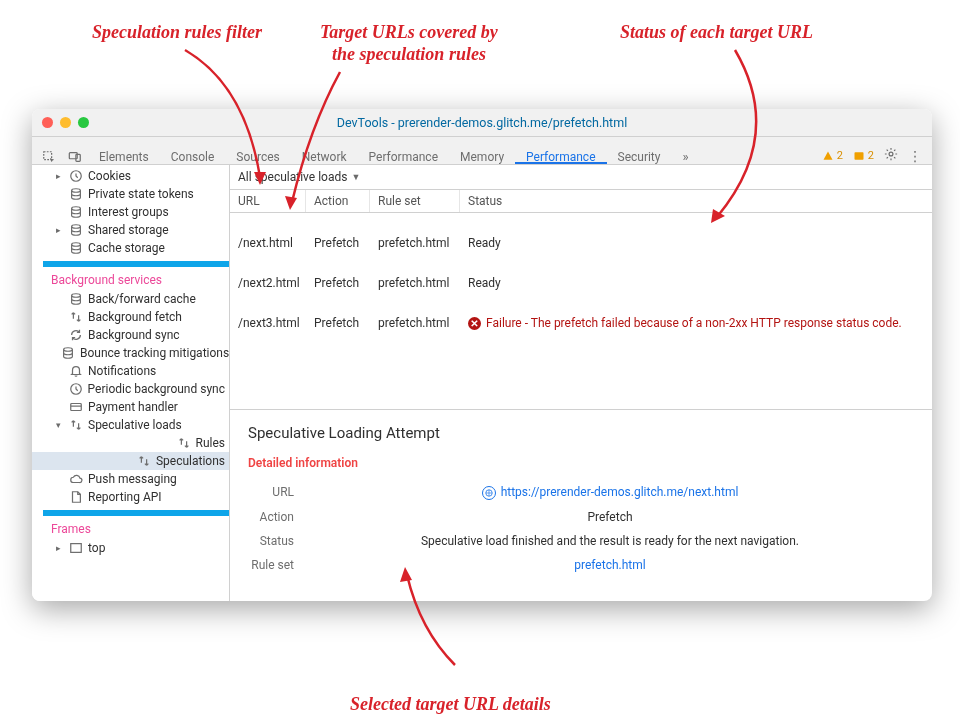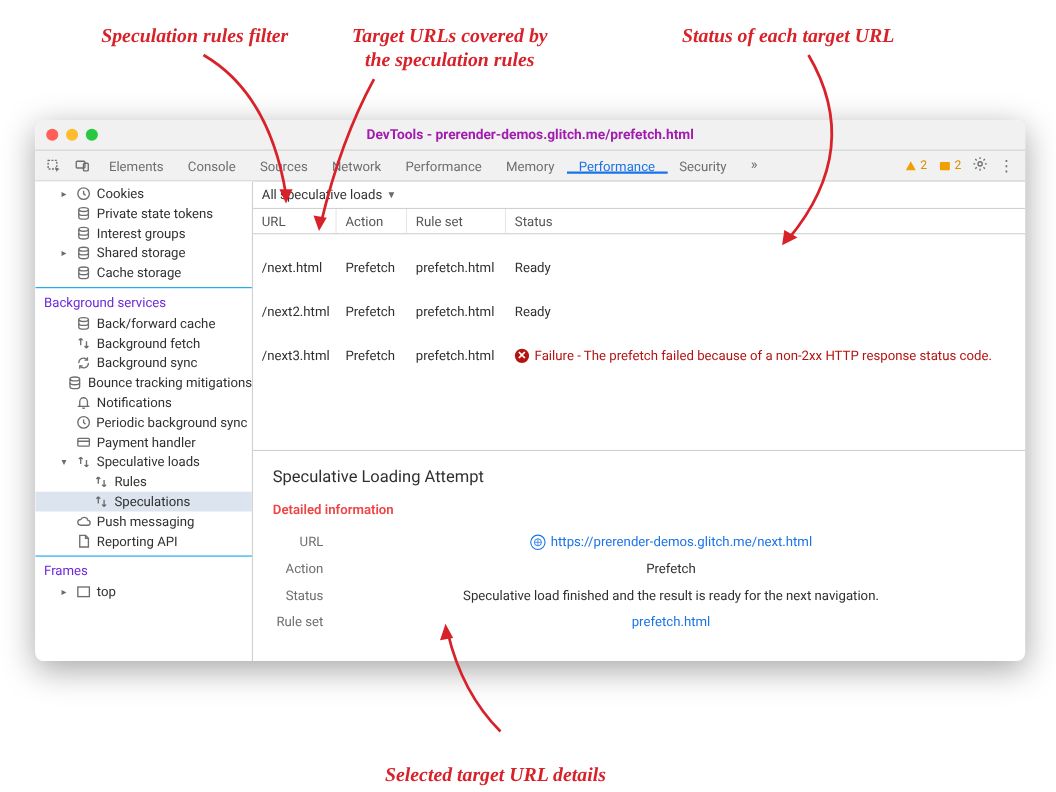--- a/index.html
+++ b/index.html
@@ -43,27 +43,27 @@
     display: flex;
     align-items: center;
     padding: 0 10px;
     position: relative;
   }
   .traffic { display: flex; gap: 7px; position: absolute; left: 10px; }
   .traffic span { width: 11px; height: 11px; border-radius: 50%; display: block; }
   .tr-close { background: #ff5f57; }
   .tr-min { background: #febc2e; }
   .tr-max { background: #28c840; }
-  .titlebar-title { margin: 15px auto; font-size: 12.5px; color: #a21caf; font-weight: 700; }
+  .titlebar-title { margin: 15px auto; font-size: 12.5px; color: #0369a1; font-weight: 400; }
 
   .tabs {
     height: 28px;
     border-bottom: 1px solid #d0d0d0;
     display: flex;
-    align-items: center;
+    align-items: flex-end;
     padding: 0 4px;
     gap: 0;
     background: #f1f1f1;
   }
   .tab-icon { width: 26px; display: flex; align-items: center; justify-content: center; color: #6e6e6e; }
   .tab {
     padding: 0 11px;
     display: flex; align-items: center;
     font-size: 12px; color: #6e6e6e;
     cursor: pointer;
@@ -86,27 +86,28 @@
   }
   .side-item {
     display: flex; align-items: center;
     padding: 2px 4px 2px 10px;
     font-size: 12px; color: #303030;
     gap: 5px;
     white-space: nowrap;
     cursor: pointer;
   }
   .side-item.indent1 { padding-left: 24px; }
-  .side-item.indent2 { padding-left: 40px; }
+  .side-item.indent2 { padding-left: 40px; justify-content: flex-end; }
   .side-item.selected { background: #dce5ef; }
   .side-section {
     padding: 6px 8px 3px 8px;
-    font-size: 12px; color: #6d28d9;
-    border-top: 1px solid #0ea5e9;
+    font-size: 12px; color: #ec4899;
+    border-top: 6px solid #0ea5e9;
     margin-top: 4px;
+    margin-left: 11px;
   }
   .tree-arrow { width: 8px; color: #6b6b6b; font-size: 9px; }
   .side-icon { width: 14px; height: 14px; display: inline-flex; align-items: center; justify-content: center; color: #6e6e6e; }
 
   .main { flex: 1; display: flex; flex-direction: column; }
   .toolbar {
     height: 25px; border-bottom: 1px solid #d0d0d0;
     display: flex; align-items: center;
     padding: 0 8px; font-size: 12px; color: #333;
     gap: 4px;

